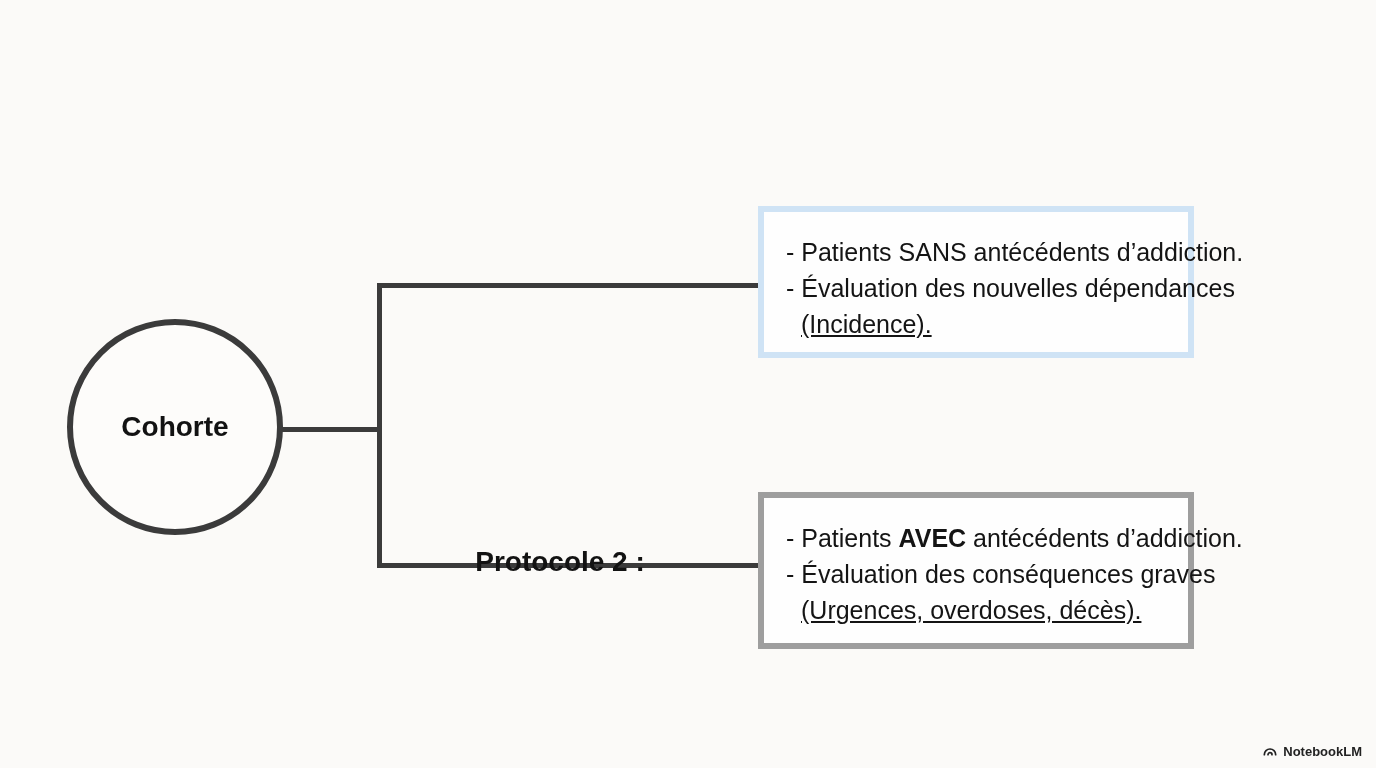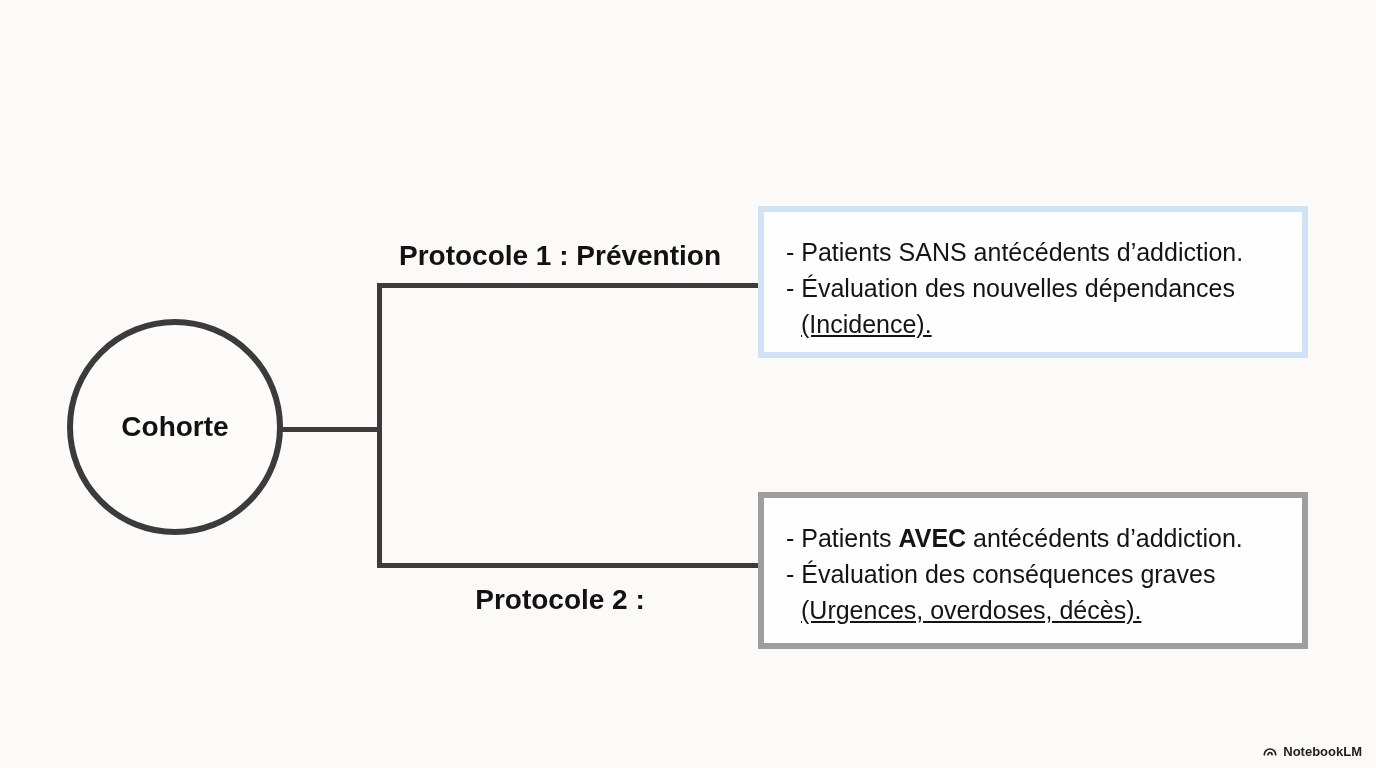--- a/index.html
+++ b/index.html
@@ -63,27 +63,27 @@
     position: absolute;
     left: 320px;
     width: 480px;
     text-align: center;
     font-size: 28px;
     font-weight: 700;
     line-height: 36px;
     white-space: nowrap;
   }
   .branch-label-1 { top: 238px; }
-  .branch-label-2 { top: 582px; }
+  .branch-label-2 { top: 544px; }
 
   
   .detail-box {
     position: absolute;
     left: 758px;
-    width: 550px;
+    width: 436px;
     box-sizing: border-box;
     background: #fefefe;
     font-size: 25px;
     line-height: 36px;
     padding: 22px 16px 16px 22px;
     color: #141414;
   }
   .detail-box-1 {
     top: 206px;
     height: 152px;
@@ -121,21 +121,20 @@
 
   <div class="root-circle">
     <div>Cohorte</div>
   </div>
 
   <div class="line line-root"></div>
   <div class="line line-vertical"></div>
   <div class="line line-branch-top"></div>
   <div class="line line-branch-bot"></div>
 
-  <div class="branch-label branch-label-1">Protocole 1 : Prévention</div>
 
   <div class="detail-box detail-box-1">
     <div class="bullet-line"><span>- Patients SANS antécédents d’addiction.</span><span class="seg-bold"></span><span></span></div>
     <div class="bullet-line">- Évaluation des nouvelles dépendances</div>
     <div class="bullet-line cont">(Incidence).</div>
   </div>
 
   <div class="branch-label branch-label-2">
     <div>Protocole 2 :</div>
   </div>

